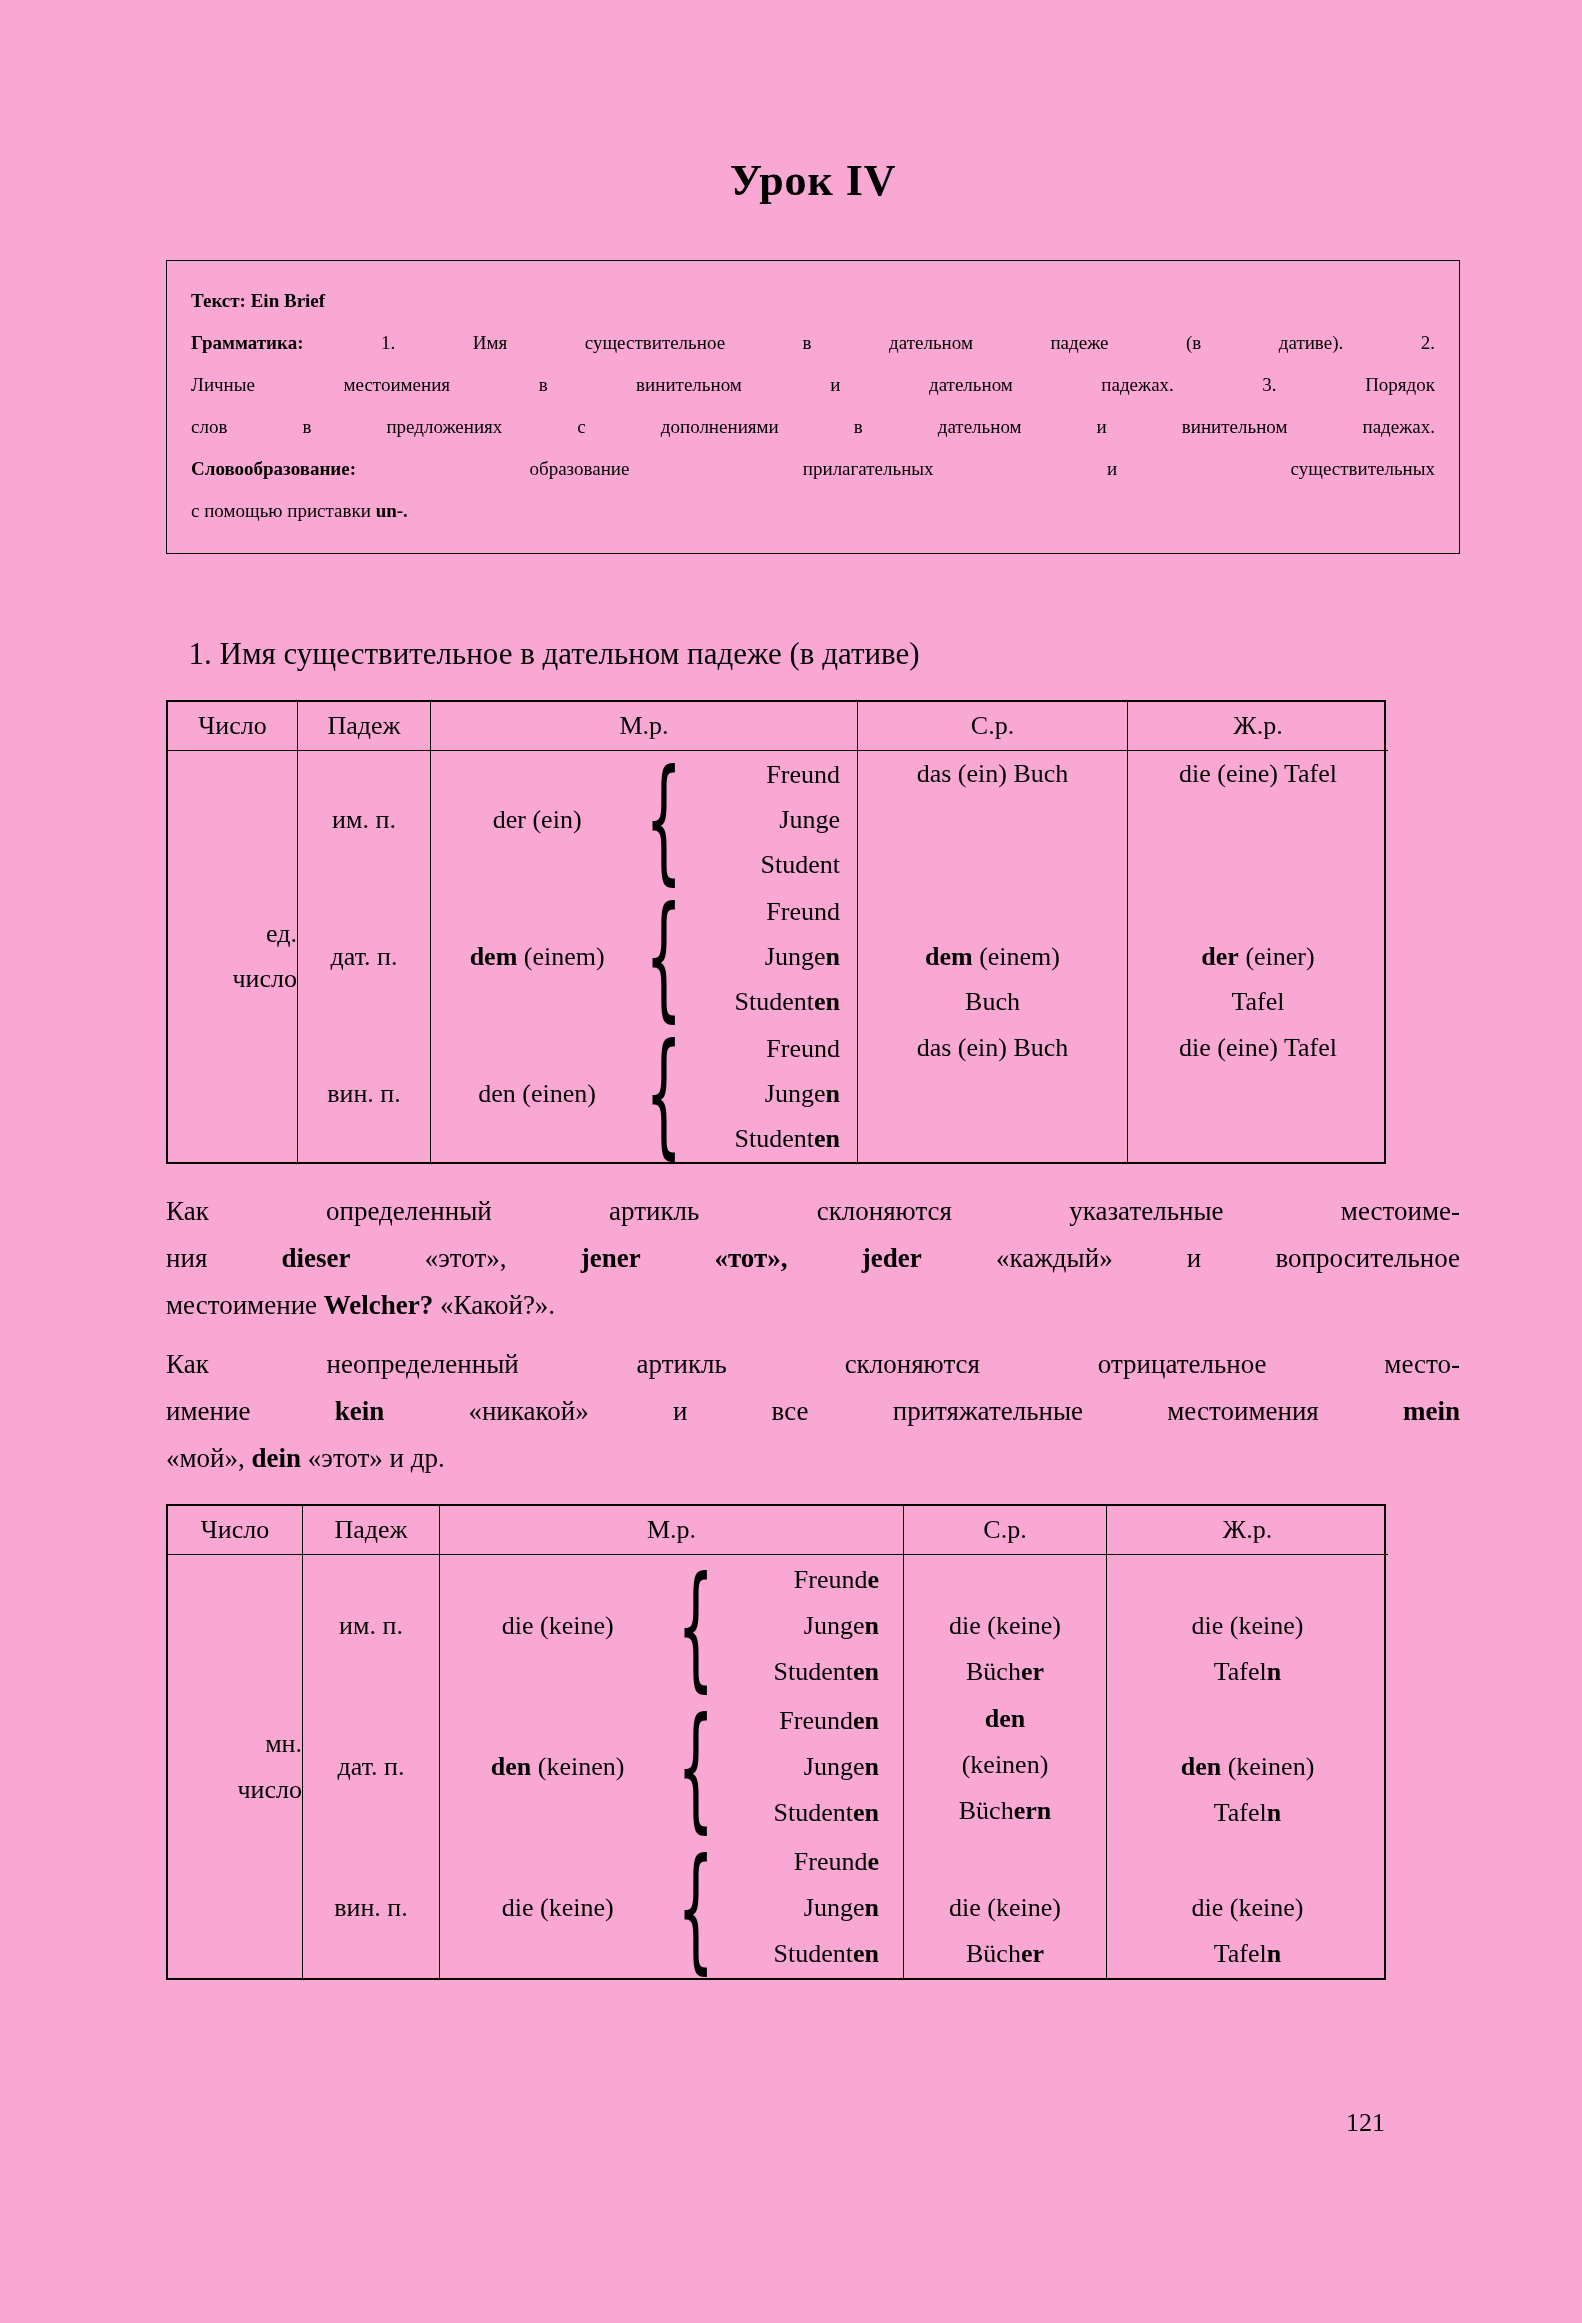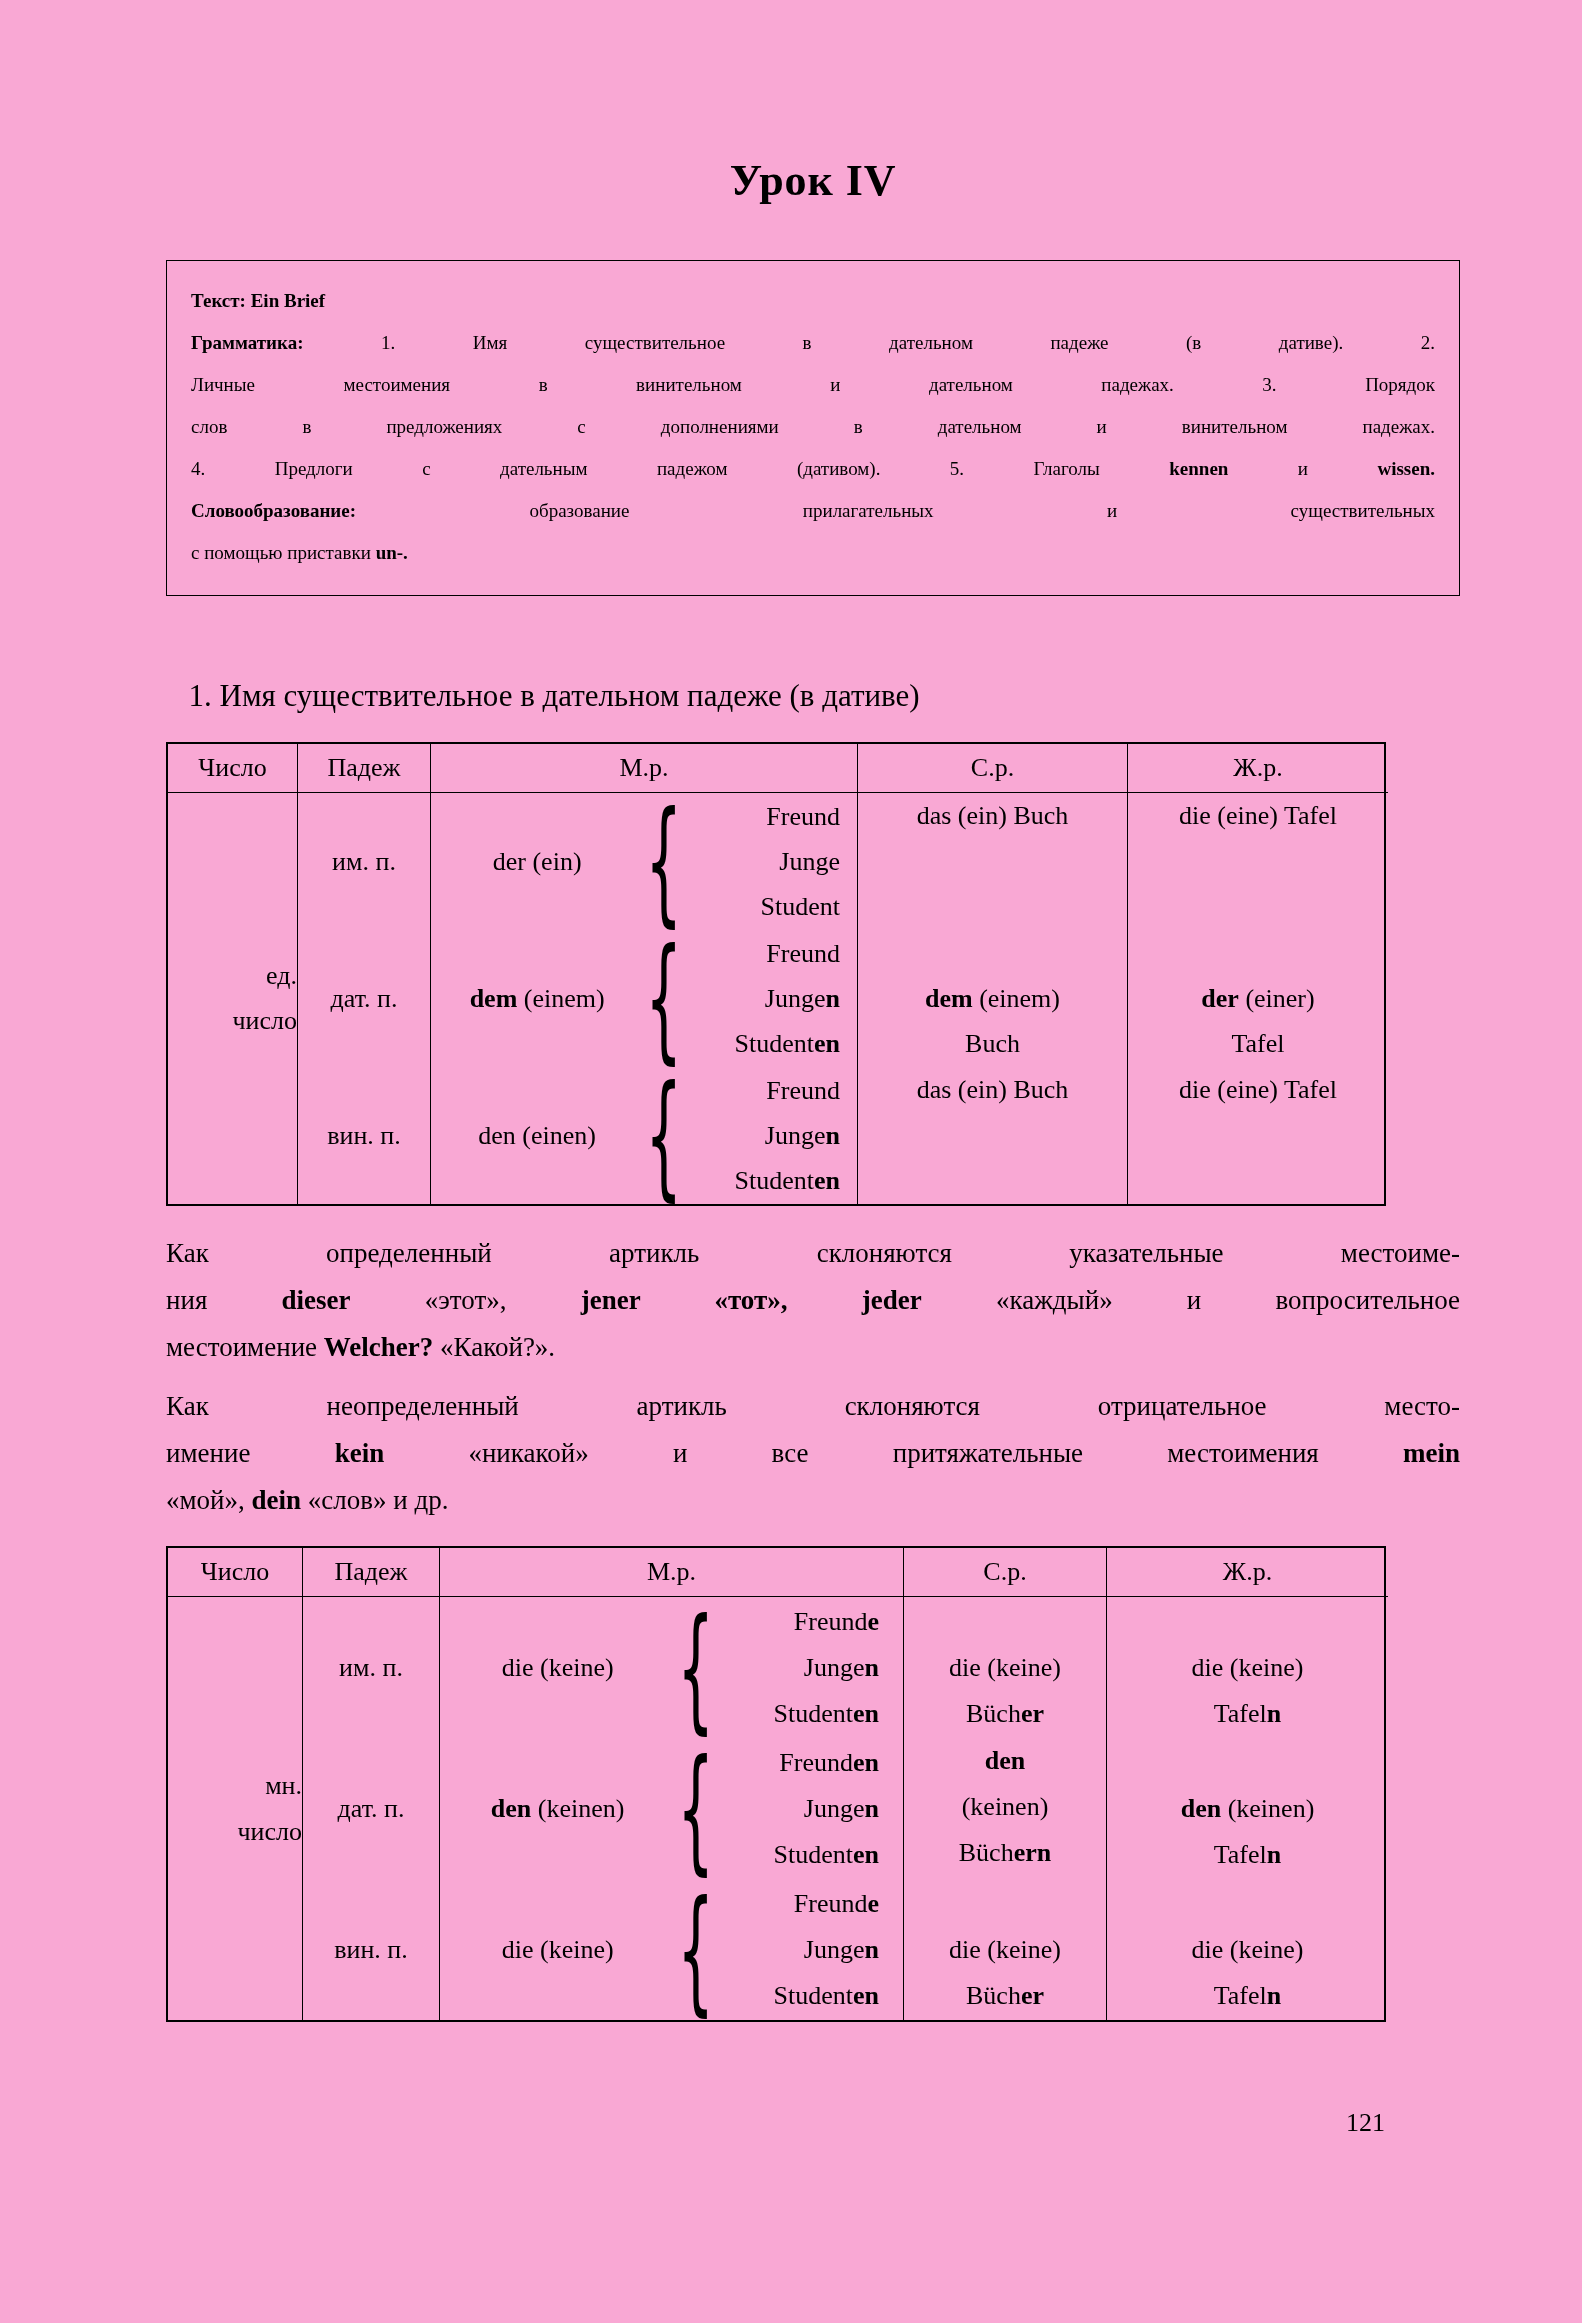--- a/index.html
+++ b/index.html
@@ -73,21 +73,20 @@
 <div class="page">
   <div class="content">
 
     <h1 class="title">Урок IV</h1>
 
     <div class="intro-box">
         <div class="tline"><span class="b">Текст: Ein Brief</span></div>
         <div class="tline just"><span class="b">Грамматика: </span><span>1. Имя существительное в дательном падеже (в дативе). 2.</span></div>
         <div class="tline just"><span>Личные местоимения в винительном и дательном падежах. 3. Порядок</span></div>
         <div class="tline just"><span>слов в предложениях с дополнениями в дательном и винительном падежах.</span></div>
-        <div class="tline just"><span>4. Предлоги с дательным падежом (дативом). 5. Глаголы </span><span class="b">kennen</span><span> и </span><span class="b">wissen.</span></div>
         <div class="tline just"><span class="b">Словообразование: </span><span>образование прилагательных и существительных</span></div>
         <div class="tline"><span>с помощью приставки </span><span class="b">un-.</span></div>
       </div>
 
     <h2 class="section-heading">1. Имя существительное в дательном падеже (в дативе)</h2>
 
     <div class="decl-table t1">
       <div class="th col1">Число</div>
       <div class="th col2">Падеж</div>
       <div class="th col3">М.р.</div>
@@ -154,21 +153,21 @@
     </div>
 
     <div class="para">
         <div class="tline just"><span>Как определенный артикль склоняются указательные местоиме-</span></div>
         <div class="tline just"><span>ния </span><span class="b">dieser</span><span> «этот», </span><span class="b">jener «тот», jeder</span><span> «каждый» и вопросительное</span></div>
         <div class="tline"><span>местоимение </span><span class="b">Welcher?</span><span> «Какой?».</span></div>
       </div>
     <div class="para">
         <div class="tline just"><span>Как неопределенный артикль склоняются отрицательное место-</span></div>
         <div class="tline just"><span>имение </span><span class="b">kein</span><span> «никакой» и все притяжательные местоимения </span><span class="b">mein</span></div>
-        <div class="tline"><span>«мой», </span><span class="b">dein</span><span> «слов» и др.</span></div>
+        <div class="tline"><span>«мой», </span><span class="b">dein</span><span> «этот» и др.</span></div>
       </div>
 
     <div class="decl-table t2">
       <div class="th col1">Число</div>
       <div class="th col2">Падеж</div>
       <div class="th col3">М.р.</div>
       <div class="th col4">С.р.</div>
       <div class="th col5">Ж.р.</div>
 
       <div class="num-cell col1">

